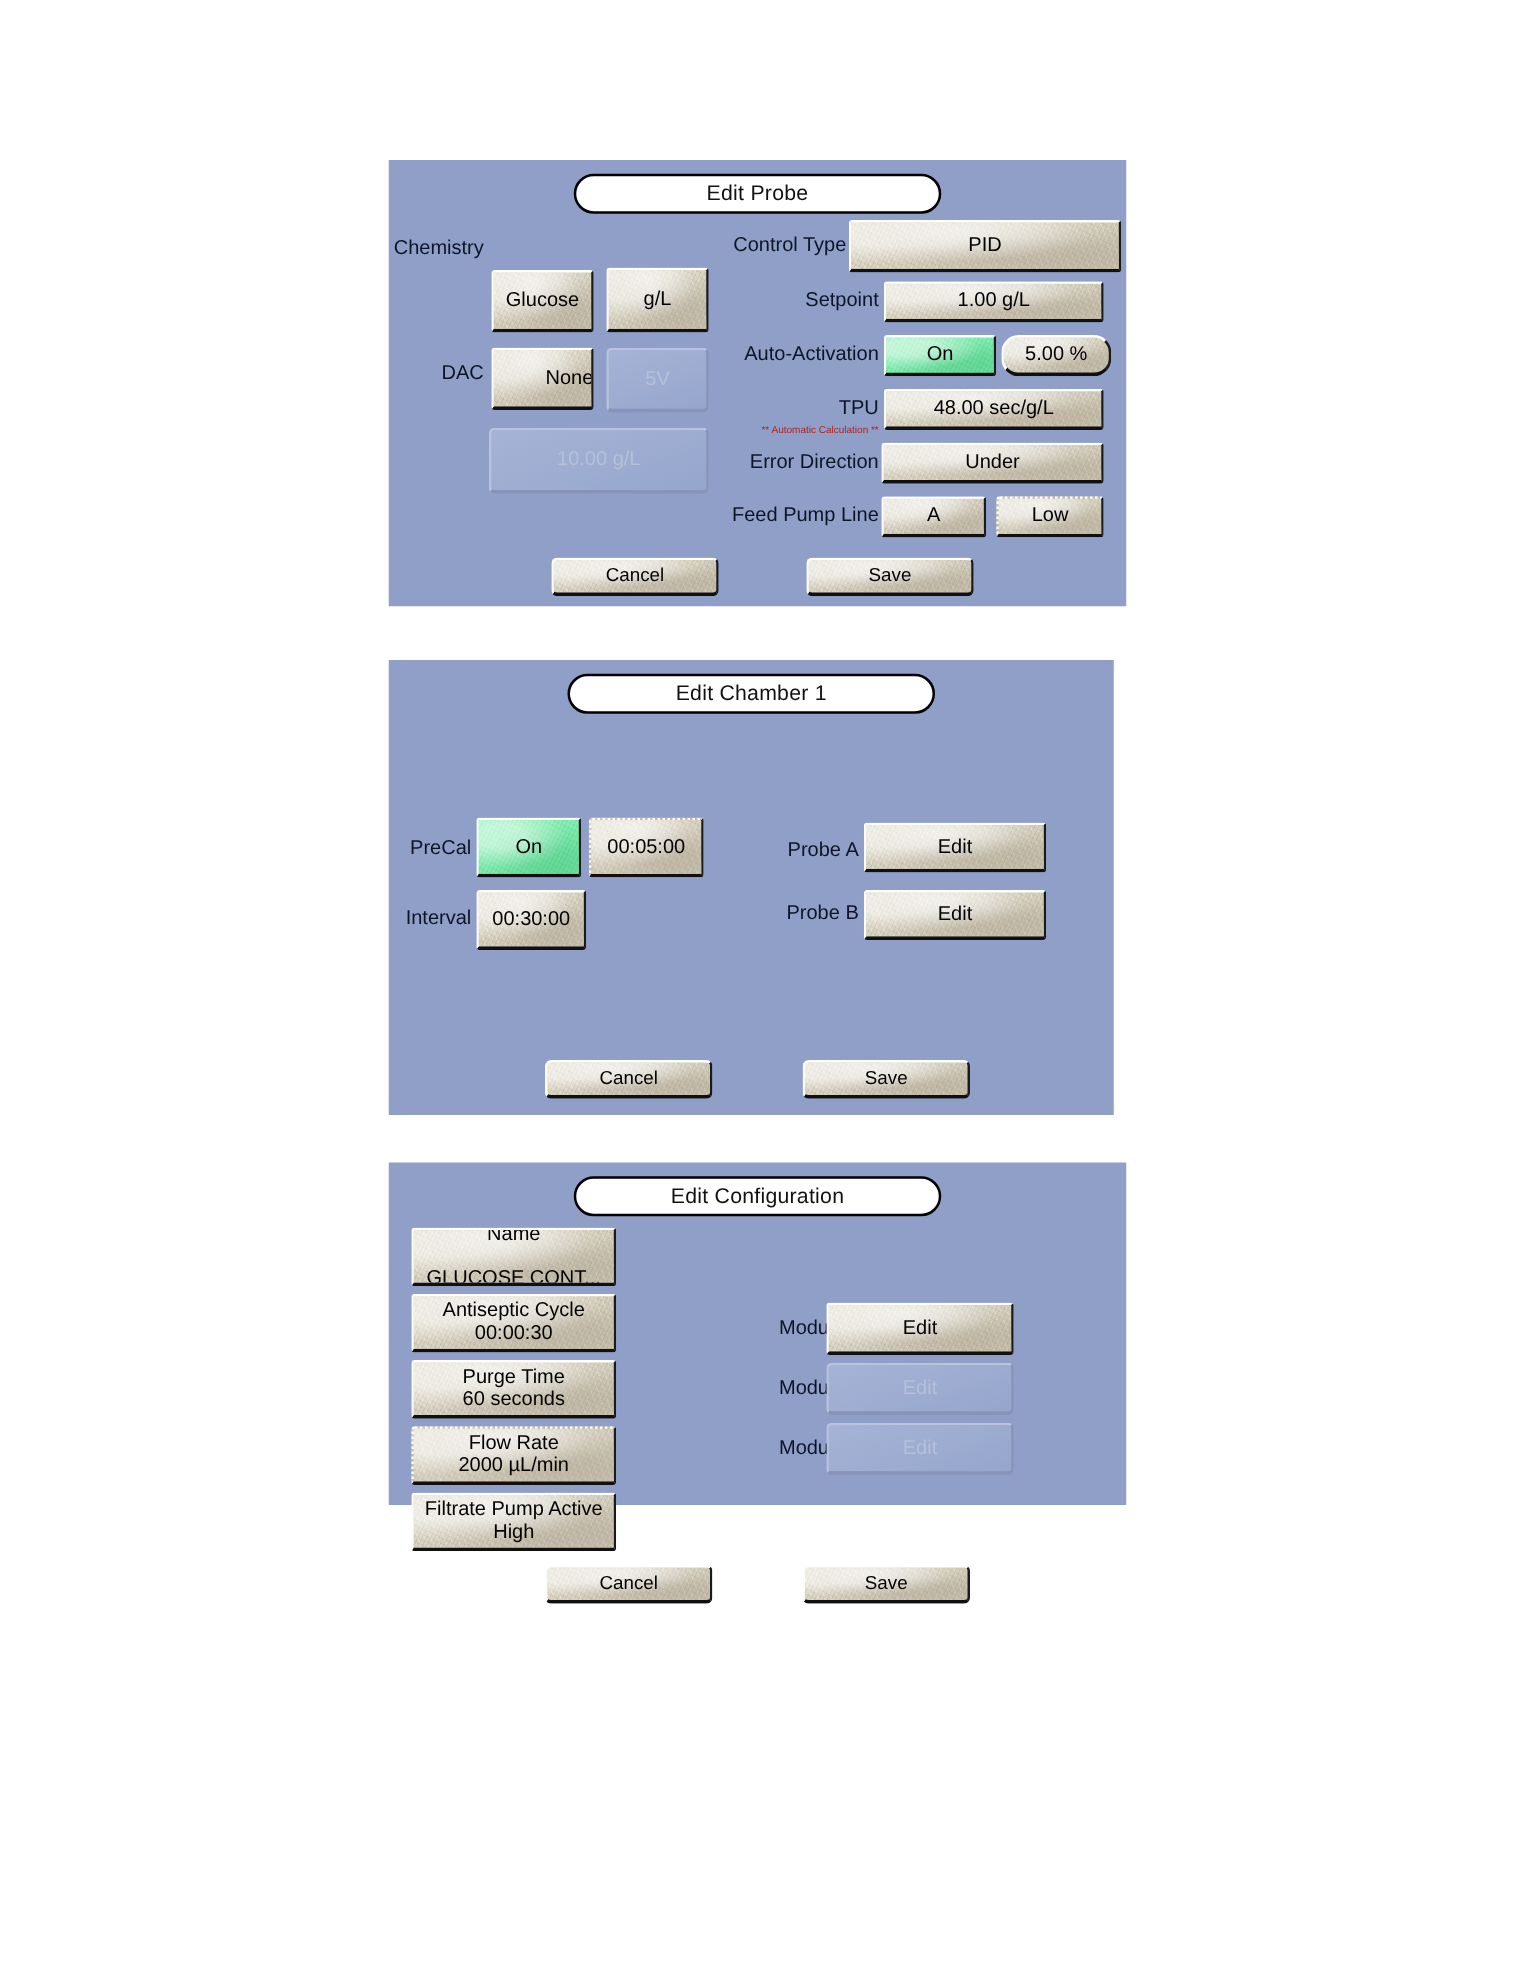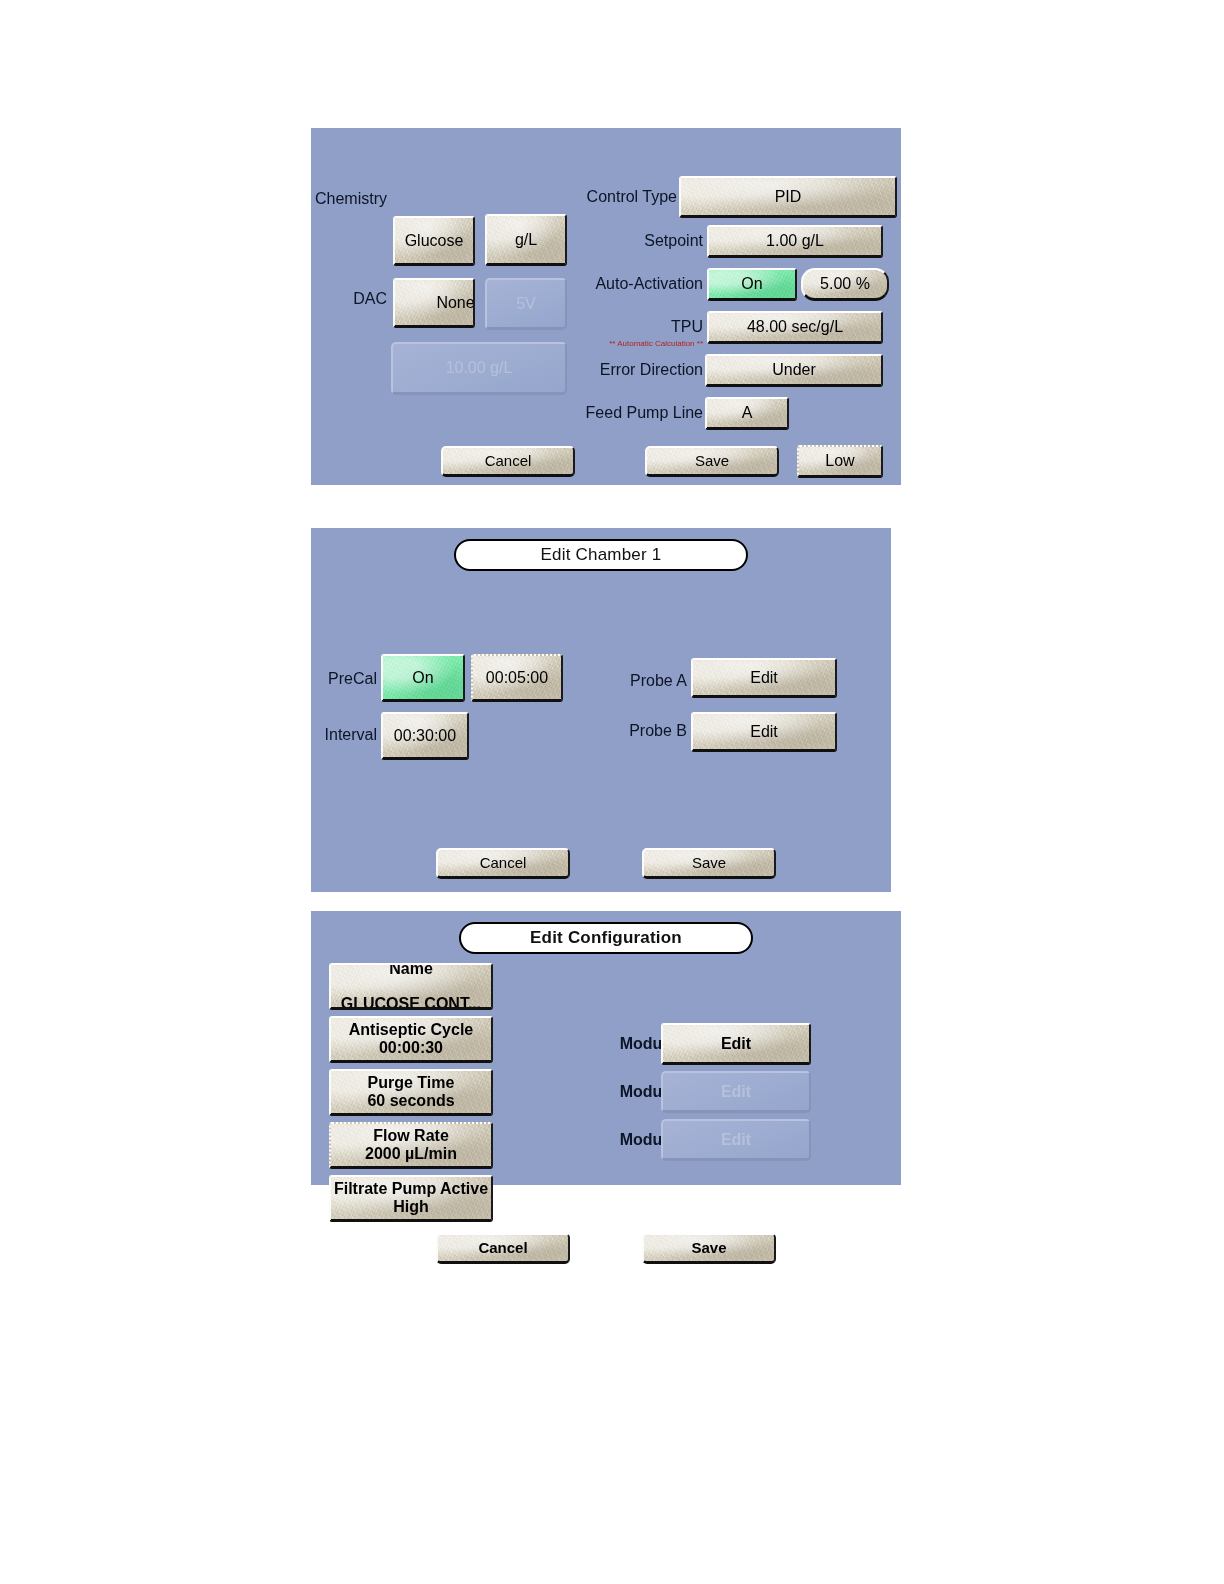--- a/index.html
+++ b/index.html
@@ -16,21 +16,21 @@
   }
 
   
   .panel {
     position: absolute;
     background: #8f9fc7;
     box-sizing: border-box;
   }
   #panel-probe   { left: 311px; top: 128px;  width: 590px; height: 357px; }
   #panel-chamber { left: 311px; top: 528px;  width: 580px; height: 364px; }
-  #panel-config  { left: 311px; top: 911px;  width: 590px; height: 274px; font-weight: bold; }
+  #panel-config  { left: 311px; top: 930px;  width: 590px; height: 274px; }
 
   
   .title-pill {
     position: absolute;
     left: 50%;
     transform: translateX(-50%);
     top: 11px;
     width: 294px;
     height: 32px;
     background: #ffffff;
@@ -120,20 +120,21 @@
   .btn.footer {
     font-size: 15px;
     border-radius: 5px;
   }
 </style>
 </head>
 <body>
 
 <div class="panel" id="panel-probe">
 
+  <div class="title-pill">Edit Probe</div>
 
   <div class="lbl right" style="left:0px; top:60px; width:76px; height:22px;">Chemistry</div>
   <div class="btn" style="left:82px; top:88px; width:82px; height:50px;">
     <span class="l1">Glucose</span>
   </div>
   <div class="btn" style="left:174px; top:86px; width:82px; height:52px;">
     <span class="l1">g/L</span>
   </div>
 
   <div class="lbl right" style="left:0px; top:160px; width:76px; height:22px;">DAC</div>
@@ -173,21 +174,21 @@
 
   <div class="lbl right" style="left:250px; top:231px; width:142px; height:22px;">Error Direction</div>
   <div class="btn" style="left:394px; top:226px; width:178px; height:33px;">
     <span class="l1">Under</span>
   </div>
 
   <div class="lbl right" style="left:250px; top:274px; width:142px; height:22px;">Feed Pump Line</div>
   <div class="btn" style="left:394px; top:269px; width:84px; height:33px;">
     <span class="l1">A</span>
   </div>
-  <div class="btn dotted-focus" style="left:486px; top:269px; width:86px; height:33px;margin-top:48px;">
+  <div class="btn dotted-focus" style="left:486px; top:269px; width:86px; height:33px;">
     <span class="l1">Low</span>
   </div>
 
   <div class="btn footer" style="left:130px; top:318px; width:134px; height:31px;">
     <span class="l1">Cancel</span>
   </div>
   <div class="btn footer" style="left:334px; top:318px; width:134px; height:31px;">
     <span class="l1">Save</span>
   </div>
 </div>

